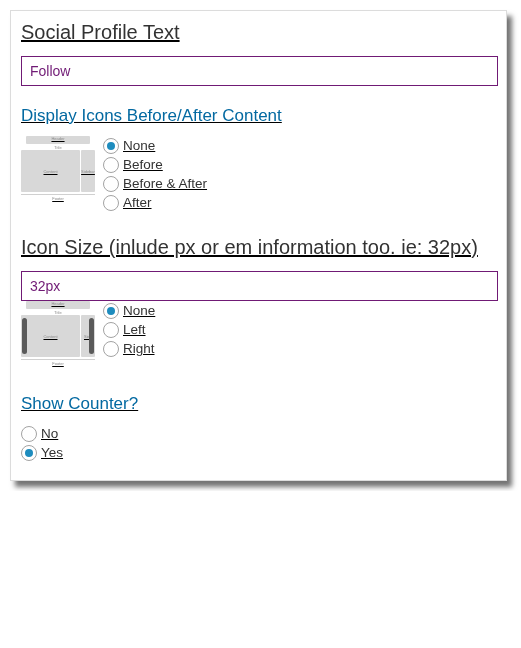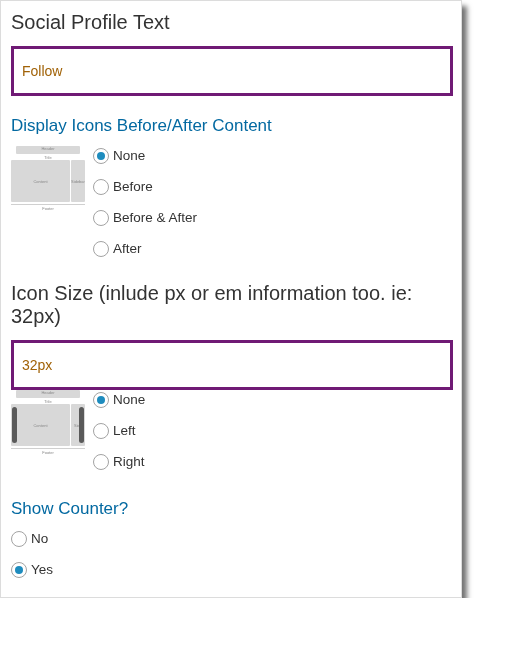--- a/index.html
+++ b/index.html
@@ -3,57 +3,59 @@
 <meta charset="utf-8">
 <style>
   * { box-sizing: border-box; }
   html, body {
     margin: 0; padding: 0;
     background: #fff;
     font-family: -apple-system, BlinkMacSystemFont, "Segoe UI", "Helvetica Neue", Arial, sans-serif;
   }
   .panel {
     position: relative;
-    width: 462px;
+    width: 497px;
+    margin: 10px;
     background: #fff;
     border: 1px solid #dcdcdc;
     box-shadow: 5px 6px 5px rgba(0,0,0,0.55);
     padding-bottom: 18px;
+    text-decoration: underline;
   }
   .section-title {
     font-size: 20px;
     font-weight: 400;
     color: #333;
     padding: 10px 10px 10px 10px;
   }
   .text-input {
     width: calc(100% - 18px);
     margin: 2px 8px 0 10px;
     font-size: 14px;
-    color: #a16207;
-    padding: 14px 8px;
-    border: 3px solid #701a75;
+    color: #701a75;
+    padding: 6px 8px;
+    border: 1px solid #701a75;
     background: #fff;
   }
   .sub-label {
     font-size: 17px;
     color: #0369a1;
     padding: 20px 10px 10px 10px;
   }
   .option-block {
     display: flex;
     gap: 8px;
     padding: 0 10px 8px 10px;
     align-items: flex-start;
   }
   .thumb {
     width: 74px;
     flex-shrink: 0;
   }
-  .radios { display: flex; flex-direction: column; gap: 12px; }
+  .radios { display: flex; flex-direction: column; gap: 0px; }
   .radio-row {
     display: flex; align-items: center; gap: 4px;
     height: 19px;
   }
   .radio {
     appearance: none;
     -webkit-appearance: none;
     width: 16px; height: 16px;
     border: 1px solid #a3a3a3;
     border-radius: 50%;

